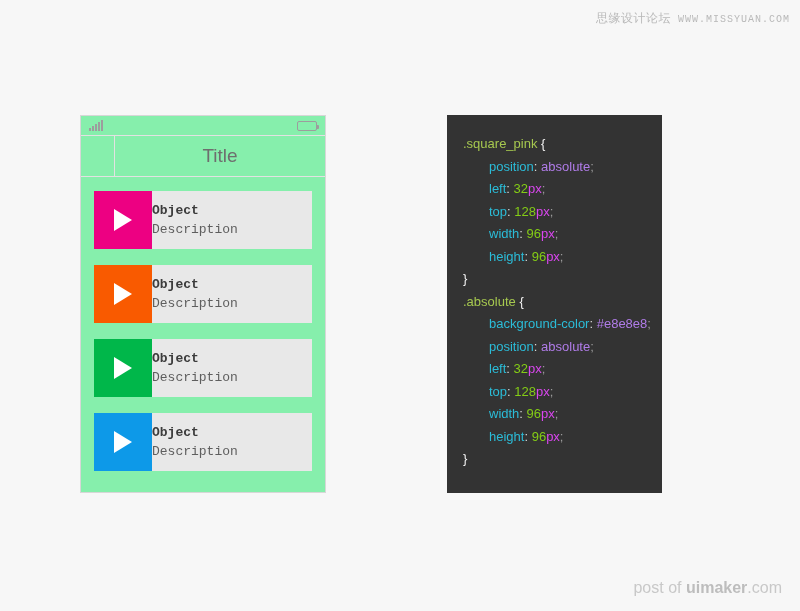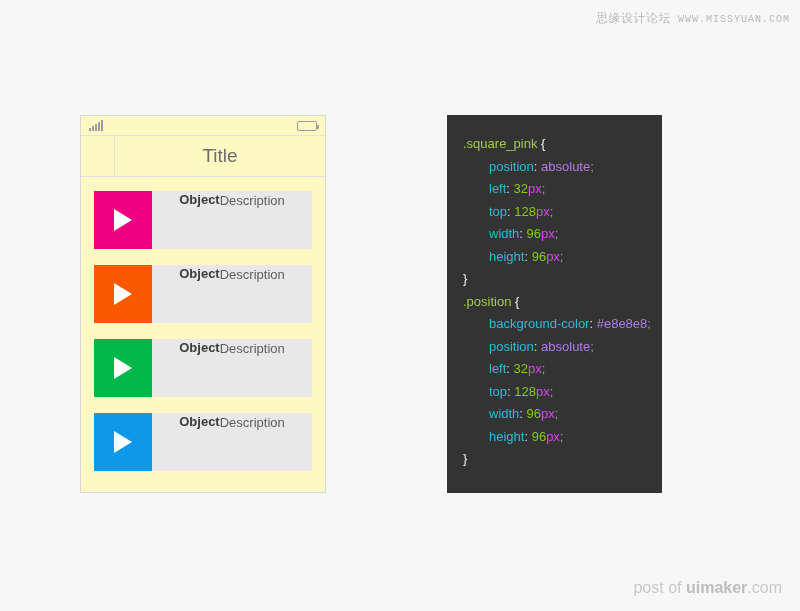--- a/index.html
+++ b/index.html
@@ -39,21 +39,21 @@
   }
   .watermark-bottom .wm-brand { font-weight: bold; color: #bdbdbd; }
 
   
   .phone {
     position: absolute;
     left: 80px;
     top: 115px;
     width: 246px;
     height: 378px;
-    background: #fef9c3;
+    background: #86efac;
     border: 1px solid #d7d7d7;
     box-sizing: border-box;
   }
   .status-bar {
     height: 20px;
     border-bottom: 1px solid #e2e2e2;
     display: flex;
     align-items: center;
     justify-content: space-between;
     padding: 0 8px;
@@ -144,22 +144,23 @@
   .play-icon {
     width: 0;
     height: 0;
     border-style: solid;
     border-width: 11px 0 11px 18px;
     border-color: transparent transparent transparent #ffffff;
   }
   .item-text {
     flex: 1;
     display: flex;
-    flex-direction: row;
+    flex-direction: column;
     justify-content: center;
+    font-family: Liberation Mono, monospace;
   }
   .item-title {
     font-size: 13px;
     font-weight: bold;
     color: #3c3c3c;
     line-height: 18px;
   }
   .item-desc {
     font-size: 13px;
     color: #5e5e5e;
@@ -264,21 +265,21 @@
 </div>
 
 <div class="code-panel" id="code-panel">
     <div class="code-line"><span class="tok-selector">.square_pink</span> <span class="tok-brace">{</span></div>
     <div class="code-line ind"><span class="tok-prop">position</span><span class="tok-colon">: </span><span class="tok-value">absolute</span><span class="tok-semi">;</span></div>
     <div class="code-line ind"><span class="tok-prop">left</span><span class="tok-colon">: </span><span class="tok-num">32</span><span class="tok-unit">px</span><span class="tok-semi">;</span></div>
     <div class="code-line ind"><span class="tok-prop">top</span><span class="tok-colon">: </span><span class="tok-num">128</span><span class="tok-unit">px</span><span class="tok-semi">;</span></div>
     <div class="code-line ind"><span class="tok-prop">width</span><span class="tok-colon">: </span><span class="tok-num">96</span><span class="tok-unit">px</span><span class="tok-semi">;</span></div>
     <div class="code-line ind"><span class="tok-prop">height</span><span class="tok-colon">: </span><span class="tok-num">96</span><span class="tok-unit">px</span><span class="tok-semi">;</span></div>
     <div class="code-line"><span class="tok-brace">}</span></div>
-    <div class="code-line"><span class="tok-selector">.position</span> <span class="tok-brace">{</span></div>
+    <div class="code-line"><span class="tok-selector">.absolute</span> <span class="tok-brace">{</span></div>
     <div class="code-line ind"><span class="tok-prop">background-color</span><span class="tok-colon">: </span><span class="tok-value">#e8e8e8</span><span class="tok-semi">;</span></div>
     <div class="code-line ind"><span class="tok-prop">position</span><span class="tok-colon">: </span><span class="tok-value">absolute</span><span class="tok-semi">;</span></div>
     <div class="code-line ind"><span class="tok-prop">left</span><span class="tok-colon">: </span><span class="tok-num">32</span><span class="tok-unit">px</span><span class="tok-semi">;</span></div>
     <div class="code-line ind"><span class="tok-prop">top</span><span class="tok-colon">: </span><span class="tok-num">128</span><span class="tok-unit">px</span><span class="tok-semi">;</span></div>
     <div class="code-line ind"><span class="tok-prop">width</span><span class="tok-colon">: </span><span class="tok-num">96</span><span class="tok-unit">px</span><span class="tok-semi">;</span></div>
     <div class="code-line ind"><span class="tok-prop">height</span><span class="tok-colon">: </span><span class="tok-num">96</span><span class="tok-unit">px</span><span class="tok-semi">;</span></div>
     <div class="code-line"><span class="tok-brace">}</span></div>
   </div>
 
 <div class="watermark-bottom">

